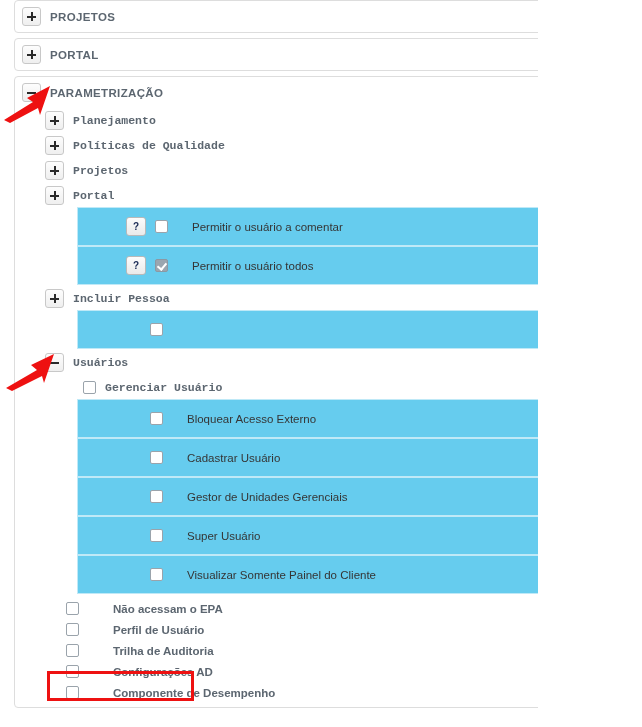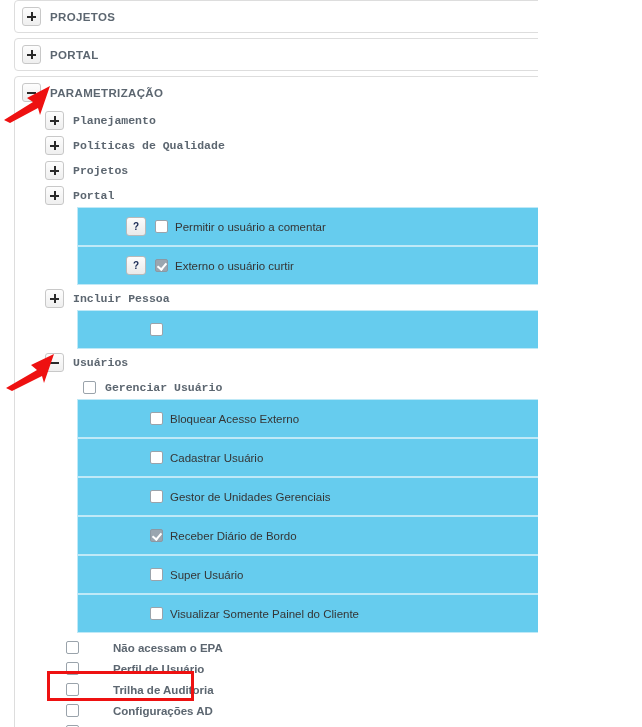--- a/index.html
+++ b/index.html
@@ -103,21 +103,21 @@
     margin: 0 0 2px 63px;
     width: 554px;
     outline: 1px solid #bfe9f7;
   }
   .cyan-row .helpbtn { margin-left: 48px; }
   .cyan-row .cbwrap  { margin-left: 9px; }
   .cyan-row.noicon .cbwrap { margin-left: 72px; }
   .cyan-row .perm-label {
     font-size: 11.5px;
     color: #353535;
-    margin-left: 7px;
+    margin-left: 24px;
     font-weight: normal;
   }
 
   
   .helpbtn {
     box-sizing: border-box;
     width: 20px;
     height: 19px;
     border: 1px solid #b9b9b9;
     border-radius: 3px;
@@ -254,21 +254,21 @@
           <span class="cb"></span>
         </span>
         <span class="perm-label">Permitir o usuário a comentar</span>
       </div>
 
       <div class="cyan-row">
         <div class="helpbtn">?</div>
         <span class="cbwrap">
           <span class="cb checked"></span>
         </span>
-        <span class="perm-label">Externo o usuário curtir</span>
+        <span class="perm-label">Permitir o usuário todos</span>
       </div>
 
       <div class="node-row lvl1">
         <div class="toggle plus"></div>
         <span class="node-label">Incluir Pessoa</span>
       </div>
 
       <div class="cyan-row noicon">
         <span class="cbwrap">
           <span class="cb"></span>
@@ -301,26 +301,20 @@
         <span class="perm-label">Cadastrar Usuário</span>
       </div>
 
       <div class="cyan-row noicon">
         <span class="cbwrap">
           <span class="cb"></span>
         </span>
         <span class="perm-label">Gestor de Unidades Gerenciais</span>
       </div>
 
-      <div class="cyan-row noicon">
-        <span class="cbwrap">
-          <span class="cb checked"></span>
-        </span>
-        <span class="perm-label">Receber Diário de Bordo</span>
-      </div>
 
       <div class="cyan-row noicon">
         <span class="cbwrap">
           <span class="cb"></span>
         </span>
         <span class="perm-label">Super Usuário</span>
       </div>
 
       <div class="cyan-row noicon">
         <span class="cbwrap">

